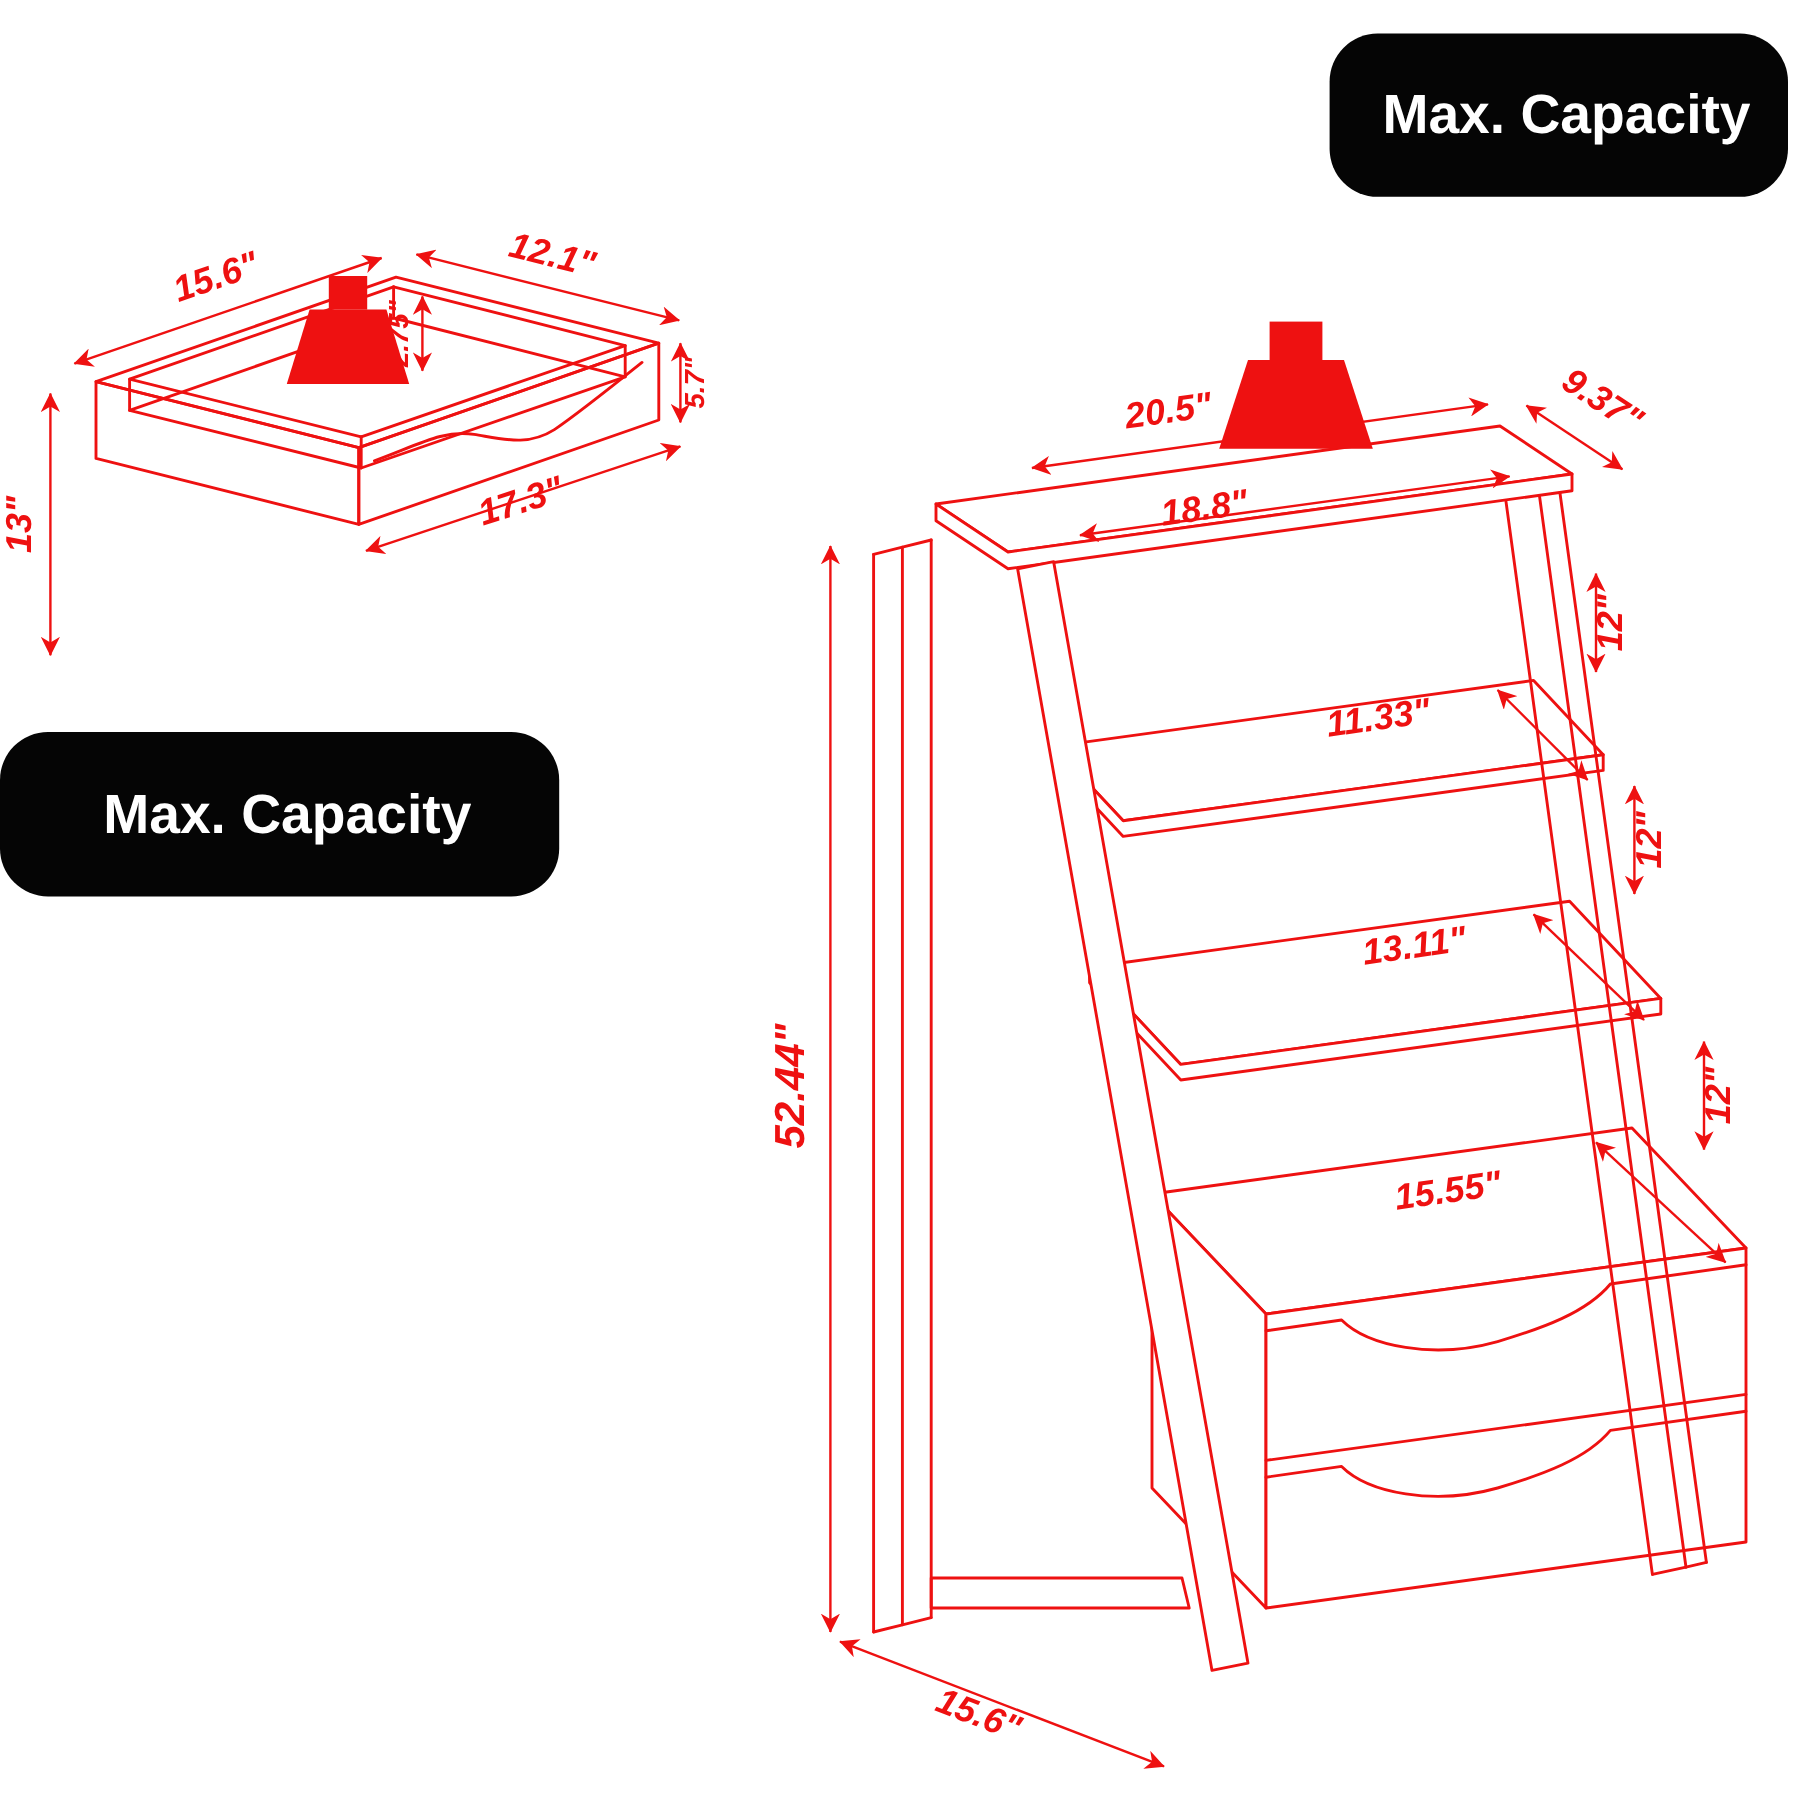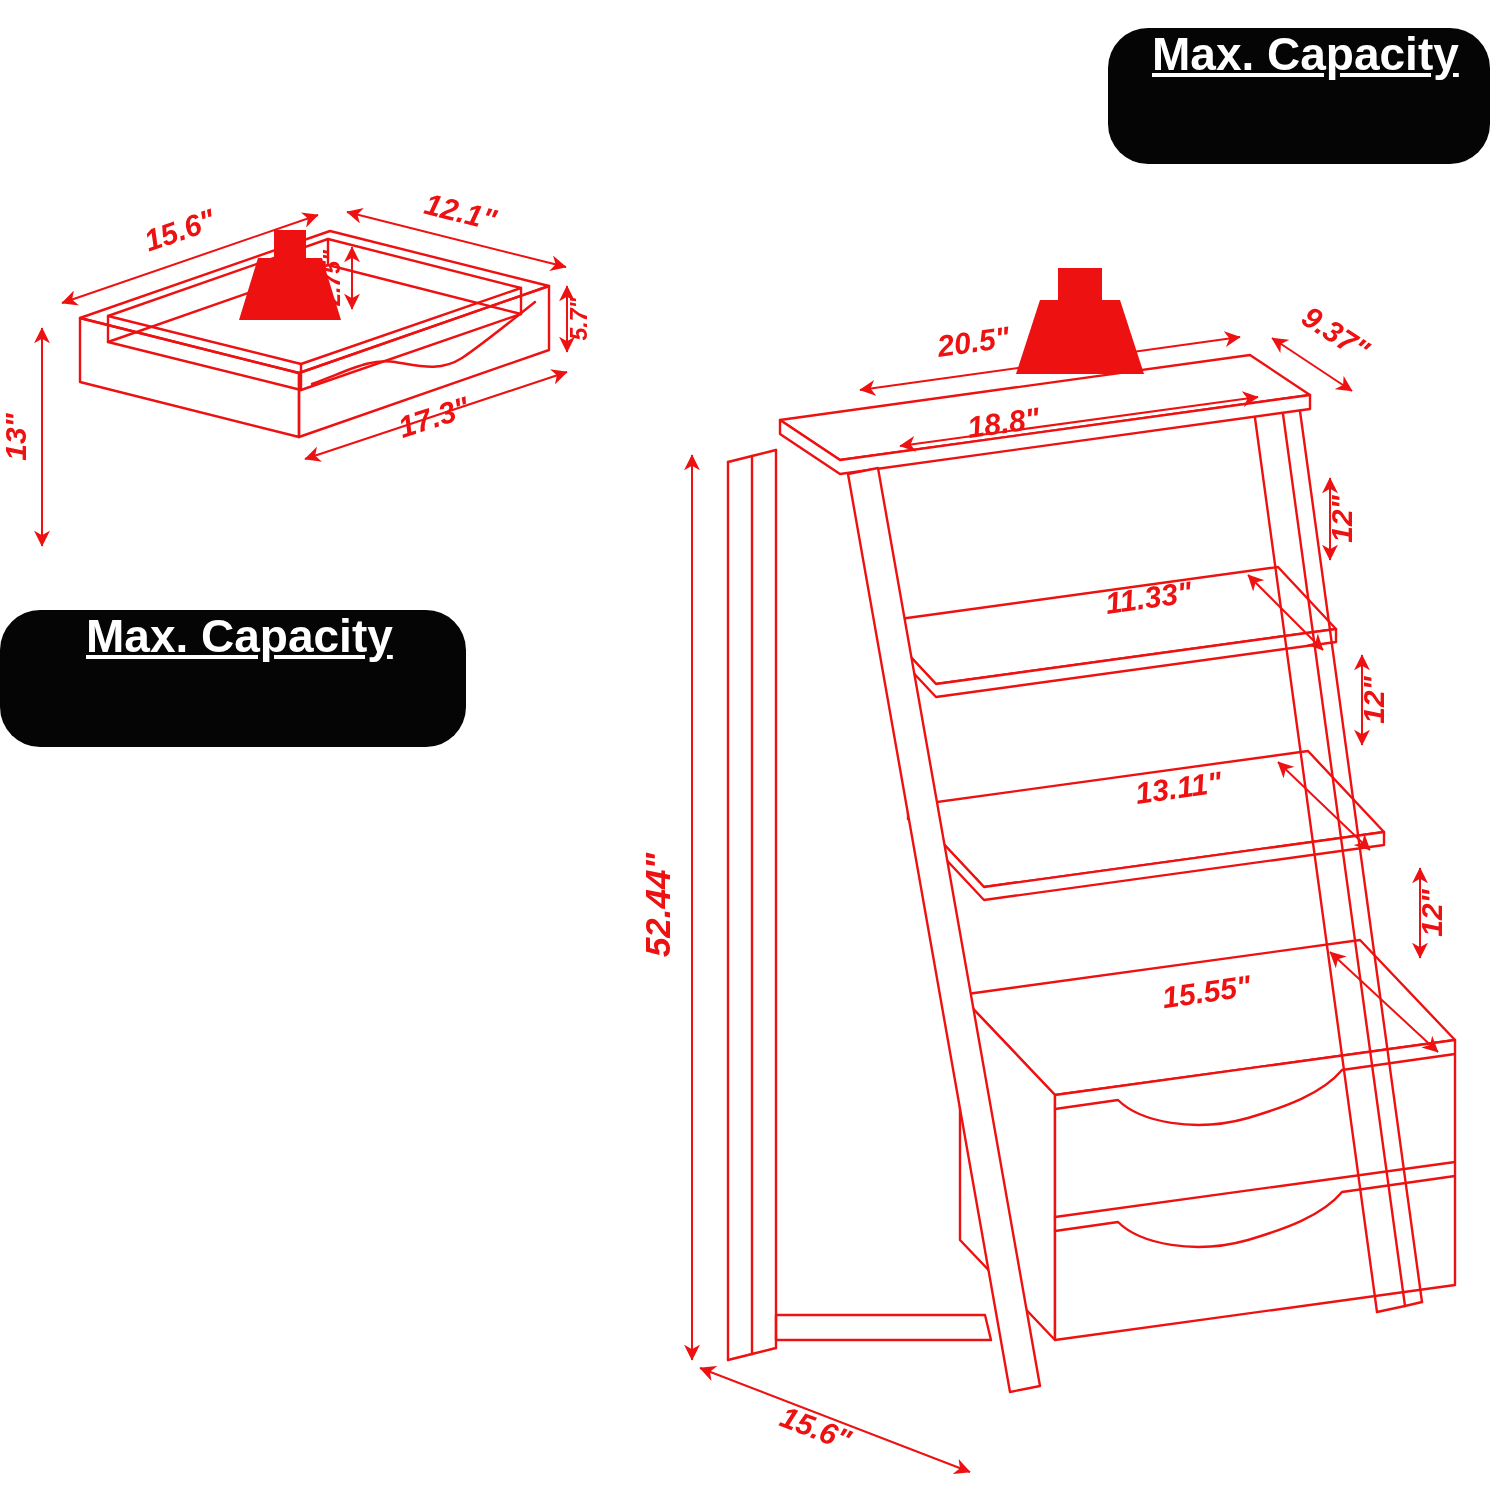--- a/index.html
+++ b/index.html
@@ -1,21 +1,21 @@
 <!DOCTYPE html>
 <html style="--red: #ee1111; --badge_bg: #050505; --badge_text: #ffffff;"><head>
 <meta charset="utf-8">
 <style>
   html,body{margin:0;padding:0;background:#ffffff;}
   .canvas{position:relative;width:1500px;height:1500px;background:#ffffff;overflow:hidden;
           font-family:"Liberation Sans",sans-serif;}
   .canvas svg{position:absolute;left:0;top:0;}
   .badge{position:absolute;background:var(--badge_bg,#050505);color:var(--badge_text,#ffffff);
-         border-radius:40px;display:flex;flex-direction:row;
-         font-weight:700;font-size:46px;line-height:1.16;box-sizing:border-box;text-decoration:underline;}
+         border-radius:40px;display:flex;flex-direction:column;justify-content:center;
+         font-weight:700;font-size:46px;line-height:1.16;box-sizing:border-box;}
   .badge-tr{left:1108px;top:28px;width:382px;height:136px;padding-left:44px;}
   .badge-left{left:0px;top:610px;width:466px;height:137px;padding-left:86px;}
   .ln{fill:none;stroke:var(--red,#ee1111);stroke-width:2.4;stroke-linejoin:round;stroke-linecap:round;}
   .lnf{fill:#ffffff;stroke:var(--red,#ee1111);stroke-width:2.4;stroke-linejoin:round;}
   .dim{stroke:var(--red,#ee1111);stroke-width:2;fill:none;}
   .dimtxt{fill:var(--red,#ee1111);font:italic 700 30px "Liberation Sans",sans-serif;}
   .dimtxt.lg{font-size:35px;}
   .dimtxt.sm{font-size:23px;}
   .icon{fill:var(--red,#ee1111);stroke:none;}
   .mk{fill:var(--red,#ee1111);}

